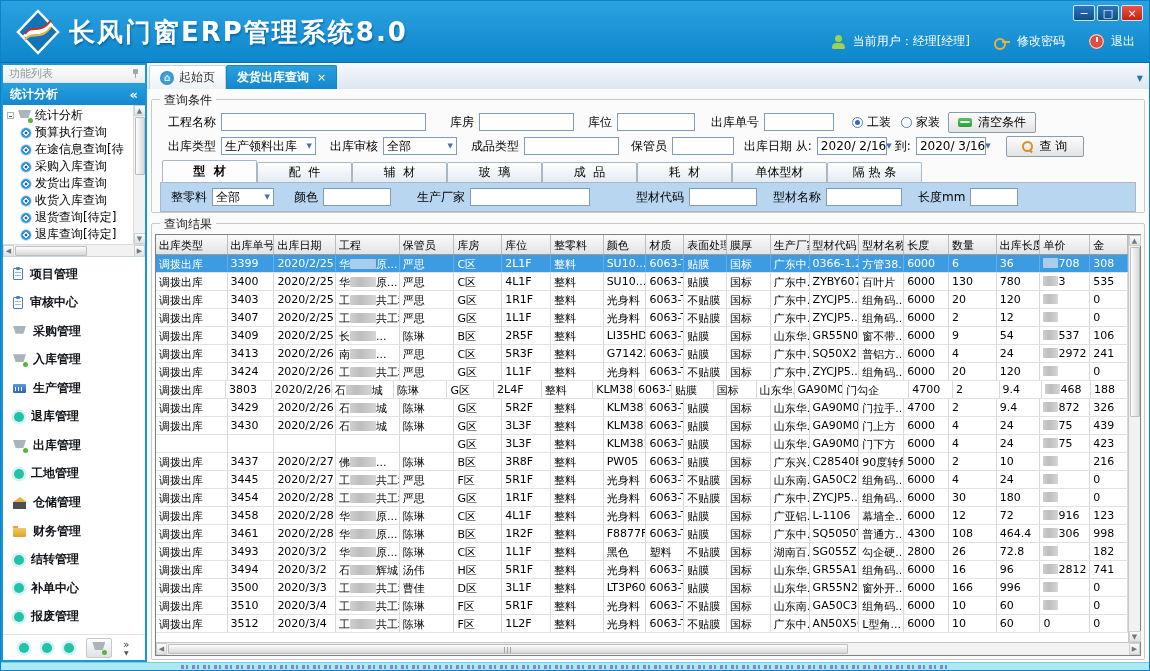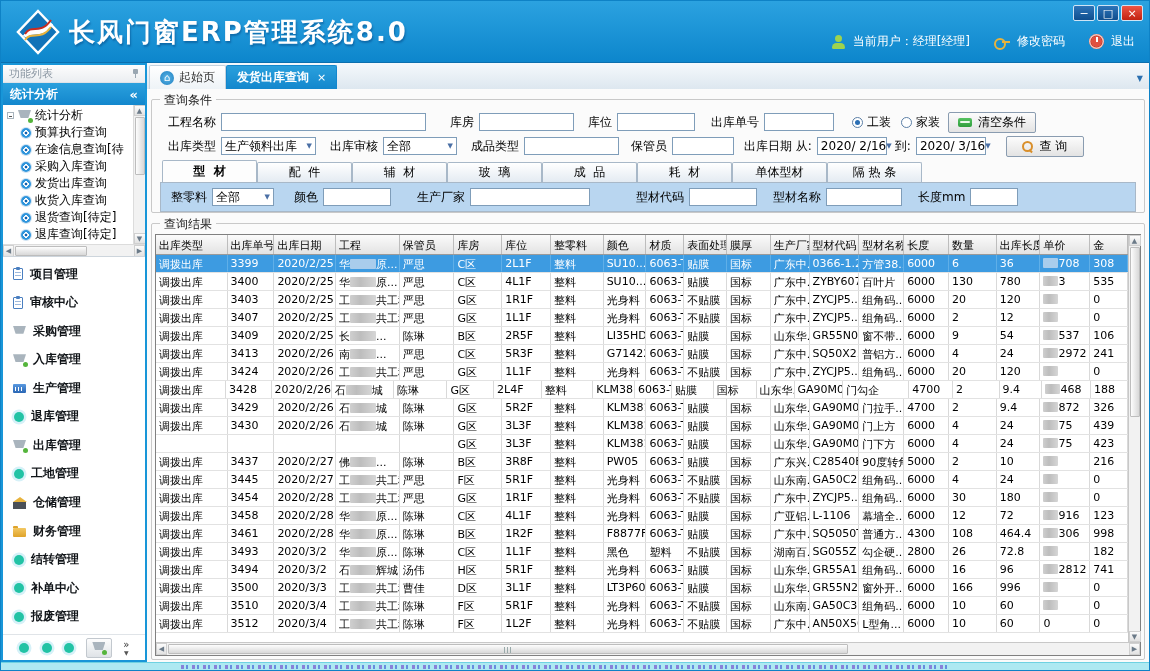--- a/index.html
+++ b/index.html
@@ -572,21 +572,21 @@
                       <div class="td" style="width: 50px;">ZYCJP5...</div>
                       <div class="td" style="width: 45px;">组角码...</div>
                       <div class="td" style="width: 45px;">6000</div>
                       <div class="td" style="width: 48px;">20</div>
                       <div class="td" style="width: 44px;">120</div>
                       <div class="td" style="width: 50px;"><span class="censor p"></span></div>
                       <div class="td" style="width: 38px;">0</div>
                     </div>
                     <div class="tr">
                       <div class="td" style="width: 72px;">调拨出库</div>
-                      <div class="td" style="width: 47px;">3428</div>
+                      <div class="td" style="width: 47px;">3803</div>
                       <div class="td" style="width: 62px;">2020/2/26</div>
                       <div class="td" style="width: 64px;">石<span class="censor w"></span>城</div>
                       <div class="td" style="width: 55px;">陈琳</div>
                       <div class="td" style="width: 48px;">G区</div>
                       <div class="td" style="width: 49px;">2L4F</div>
                       <div class="td" style="width: 53px;">整料</div>
                       <div class="td" style="width: 43px;">KLM3817</div>
                       <div class="td" style="width: 38px;">6063-T5</div>
                       <div class="td" style="width: 43px;">贴膜</div>
                       <div class="td" style="width: 44px;">国标</div>

